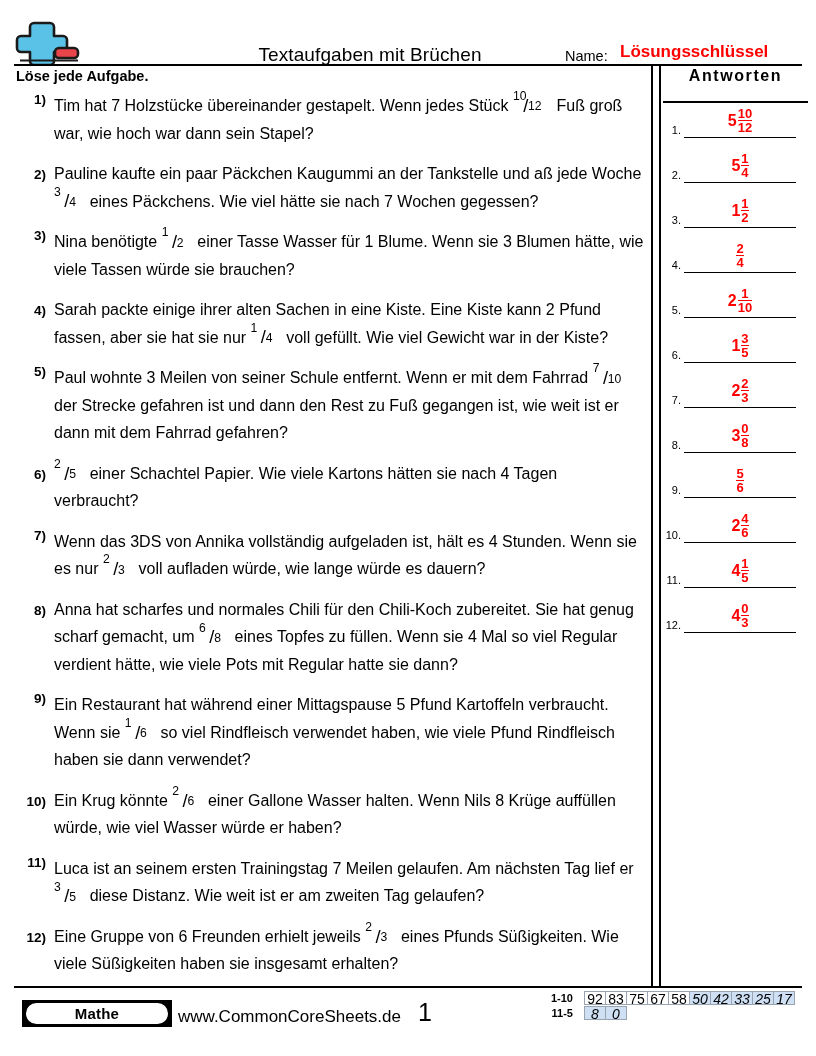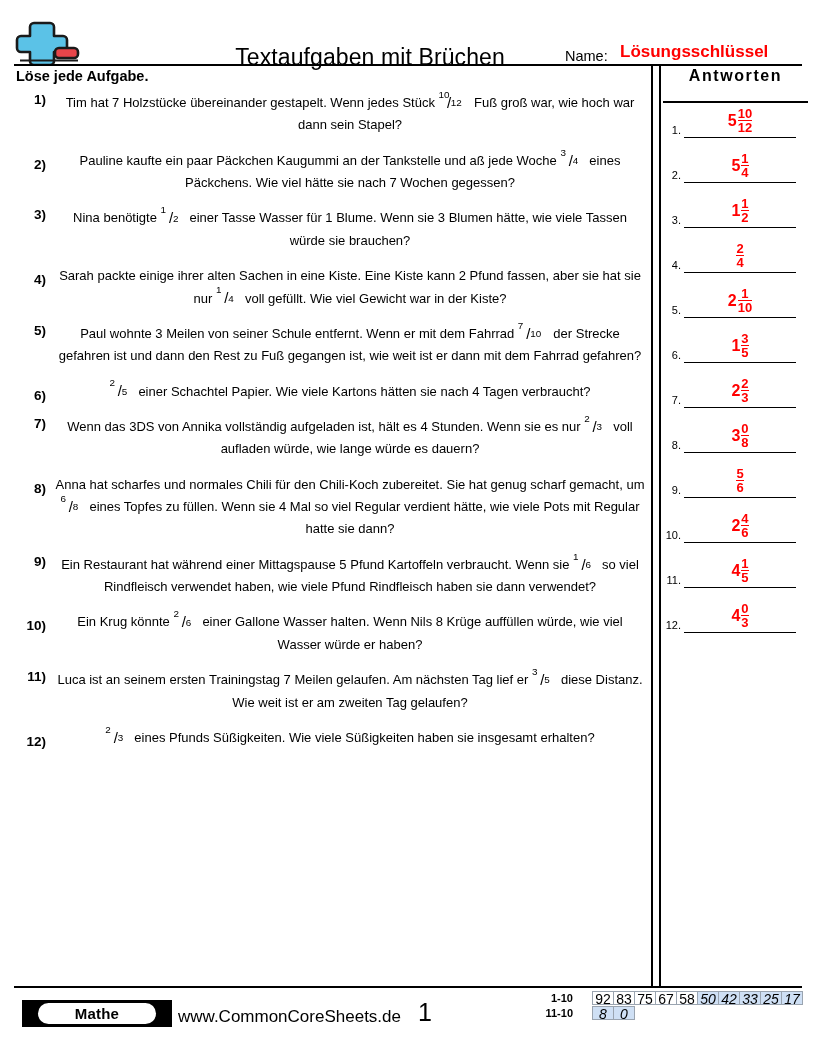--- a/index.html
+++ b/index.html
@@ -28,21 +28,21 @@
     left: 14px; top: 20px;
     width: 68px; height: 44px;
   }
   #logo svg { display: block; }
 
   #worksheet-title {
     position: absolute;
     left: 180px; top: 44px;
     width: 380px;
     text-align: center;
-    font-size: 23px;
+    font-size: 19px;
     letter-spacing: 0.1px;
     white-space: nowrap;
   }
   #name-label {
     position: absolute;
     left: 565px; top: 48px;
     font-size: 14.5px;
   }
   #answer-key-label {
     position: absolute;
@@ -104,23 +104,23 @@
   .qnum {
     position: absolute;
     left: 0; top: 0;
     width: 32px;
     text-align: right;
     font-size: 13.5px;
     font-weight: bold;
   }
   .qnum.lower { top: 7px; }
   .qtext {
-    font-size: 13px;
+    font-size: 16px;
     line-height: 1.72;
-    text-align: center;
+    text-align: left;
   }
 
   
   .ifrac {
     display: inline-block;
     position: relative;
     width: 1.95em;
     height: 1em;
     vertical-align: baseline;
   }
@@ -215,21 +215,21 @@
   #subject-badge {
     position: absolute;
     left: 22px; top: 1000px;
     width: 150px; height: 27px;
     background: #000;
     display: flex;
     align-items: center;
     justify-content: center;
   }
   #subject-pill {
-    width: 118px;
+    width: 142px;
     height: 21px;
     background: #fff;
     border-radius: 11px;
     display: flex;
     align-items: center;
     justify-content: center;
     font-size: 15px;
     font-weight: bold;
     letter-spacing: 0.2px;
   }
@@ -251,21 +251,21 @@
     font-size: 11px;
   }
   .score-row {
     display: flex;
     align-items: stretch;
     margin-bottom: 1px;
   }
   .score-label {
     width: 42px;
     text-align: right;
-    padding-right: 20px;
+    padding-right: 12px;
     font-size: 11px;
     line-height: 14px;
     font-weight: bold;
   }
   .score-cell {
     width: 22px;
     height: 14px;
     line-height: 14px;
     text-align: center;
     font-size: 14px;
@@ -344,21 +344,21 @@
     <div class="q">
       <div class="qnum lower">10)</div>
       <div class="qtext"><span>Ein Krug könnte </span><span class="ifrac"><span class="n">2</span><span class="s">/</span><span class="d">6</span></span><span> einer Gallone Wasser halten. Wenn Nils 8 Krüge auffüllen würde, wie viel Wasser würde er haben?</span></div>
     </div>
     <div class="q">
       <div class="qnum">11)</div>
       <div class="qtext"><span>Luca ist an seinem ersten Trainingstag 7 Meilen gelaufen. Am nächsten Tag lief er </span><span class="ifrac"><span class="n">3</span><span class="s">/</span><span class="d">5</span></span><span> diese Distanz. Wie weit ist er am zweiten Tag gelaufen?</span></div>
     </div>
     <div class="q">
       <div class="qnum lower">12)</div>
-      <div class="qtext"><span class="ifrac"><span class="n">2</span><span class="s">/</span><span class="d">3</span></span><span> eines Pfunds Süßigkeiten. Wie viele Süßigkeiten haben sie insgesamt erhalten?</span></div>
+      <div class="qtext"><span>Eine Gruppe von 6 Freunden erhielt jeweils </span><span class="ifrac"><span class="n">2</span><span class="s">/</span><span class="d">3</span></span><span> eines Pfunds Süßigkeiten. Wie viele Süßigkeiten haben sie insgesamt erhalten?</span></div>
     </div>
   </div>
 
 <div id="answers">
     <div class="arow">
       <div class="alabel">1.</div>
       <div class="aval"><span class="mixed"><span class="whole">5</span><span class="vfrac"><span class="num">10</span><span class="den">12</span></span></span></div>
       <div class="aline"></div>
     </div>
     <div class="arow">
@@ -436,17 +436,17 @@
       <div class="score-cell">75</div>
       <div class="score-cell">67</div>
       <div class="score-cell">58</div>
       <div class="score-cell hi">50</div>
       <div class="score-cell hi">42</div>
       <div class="score-cell hi">33</div>
       <div class="score-cell hi">25</div>
       <div class="score-cell hi">17</div>
     </div>
     <div class="score-row">
-      <div class="score-label">11-10</div>
+      <div class="score-label">11-5</div>
       <div class="score-cell hi">8</div>
       <div class="score-cell hi">0</div>
     </div>
   </div>
 
 </body></html>

